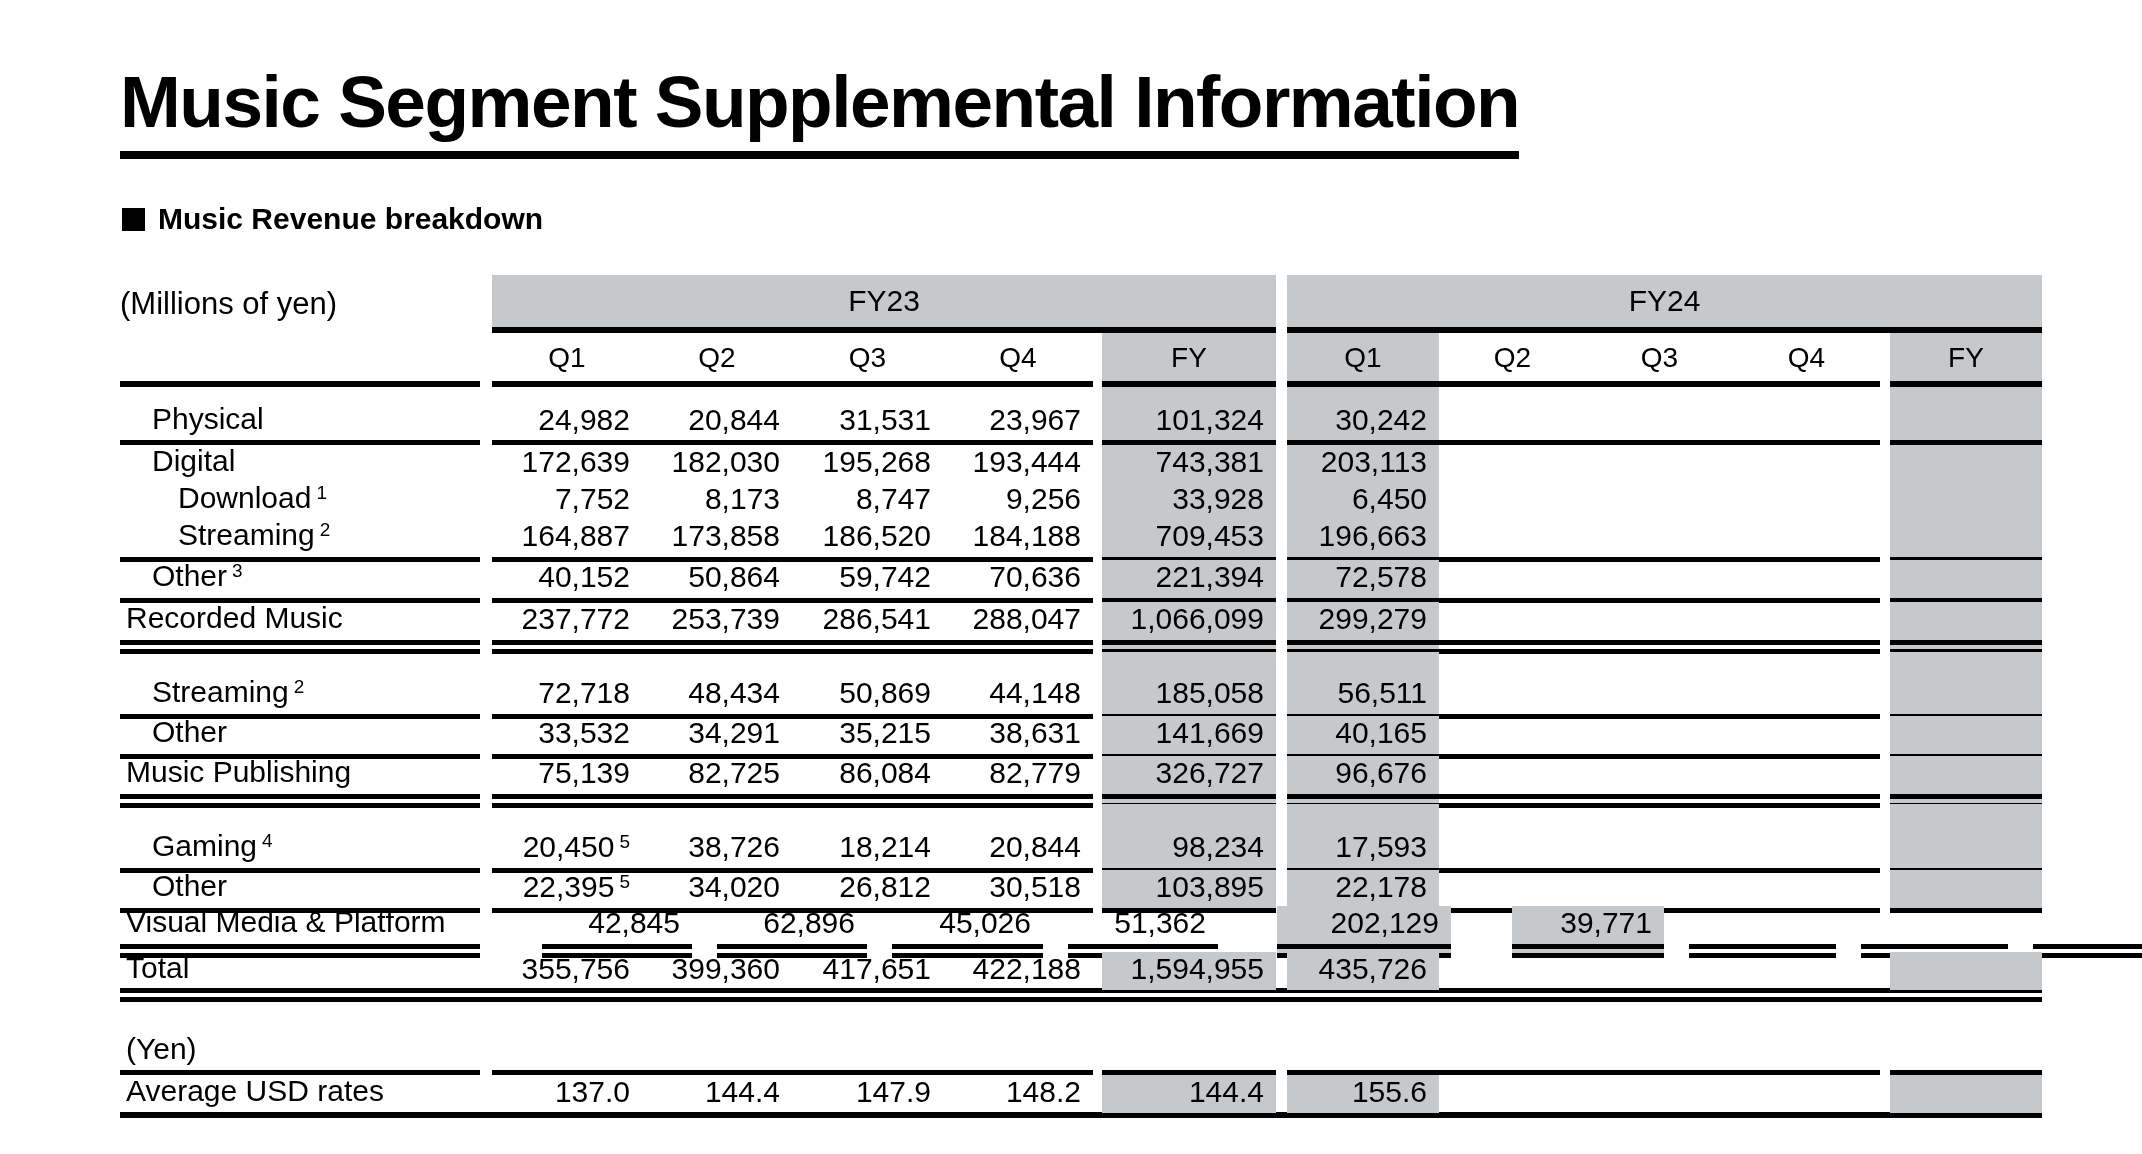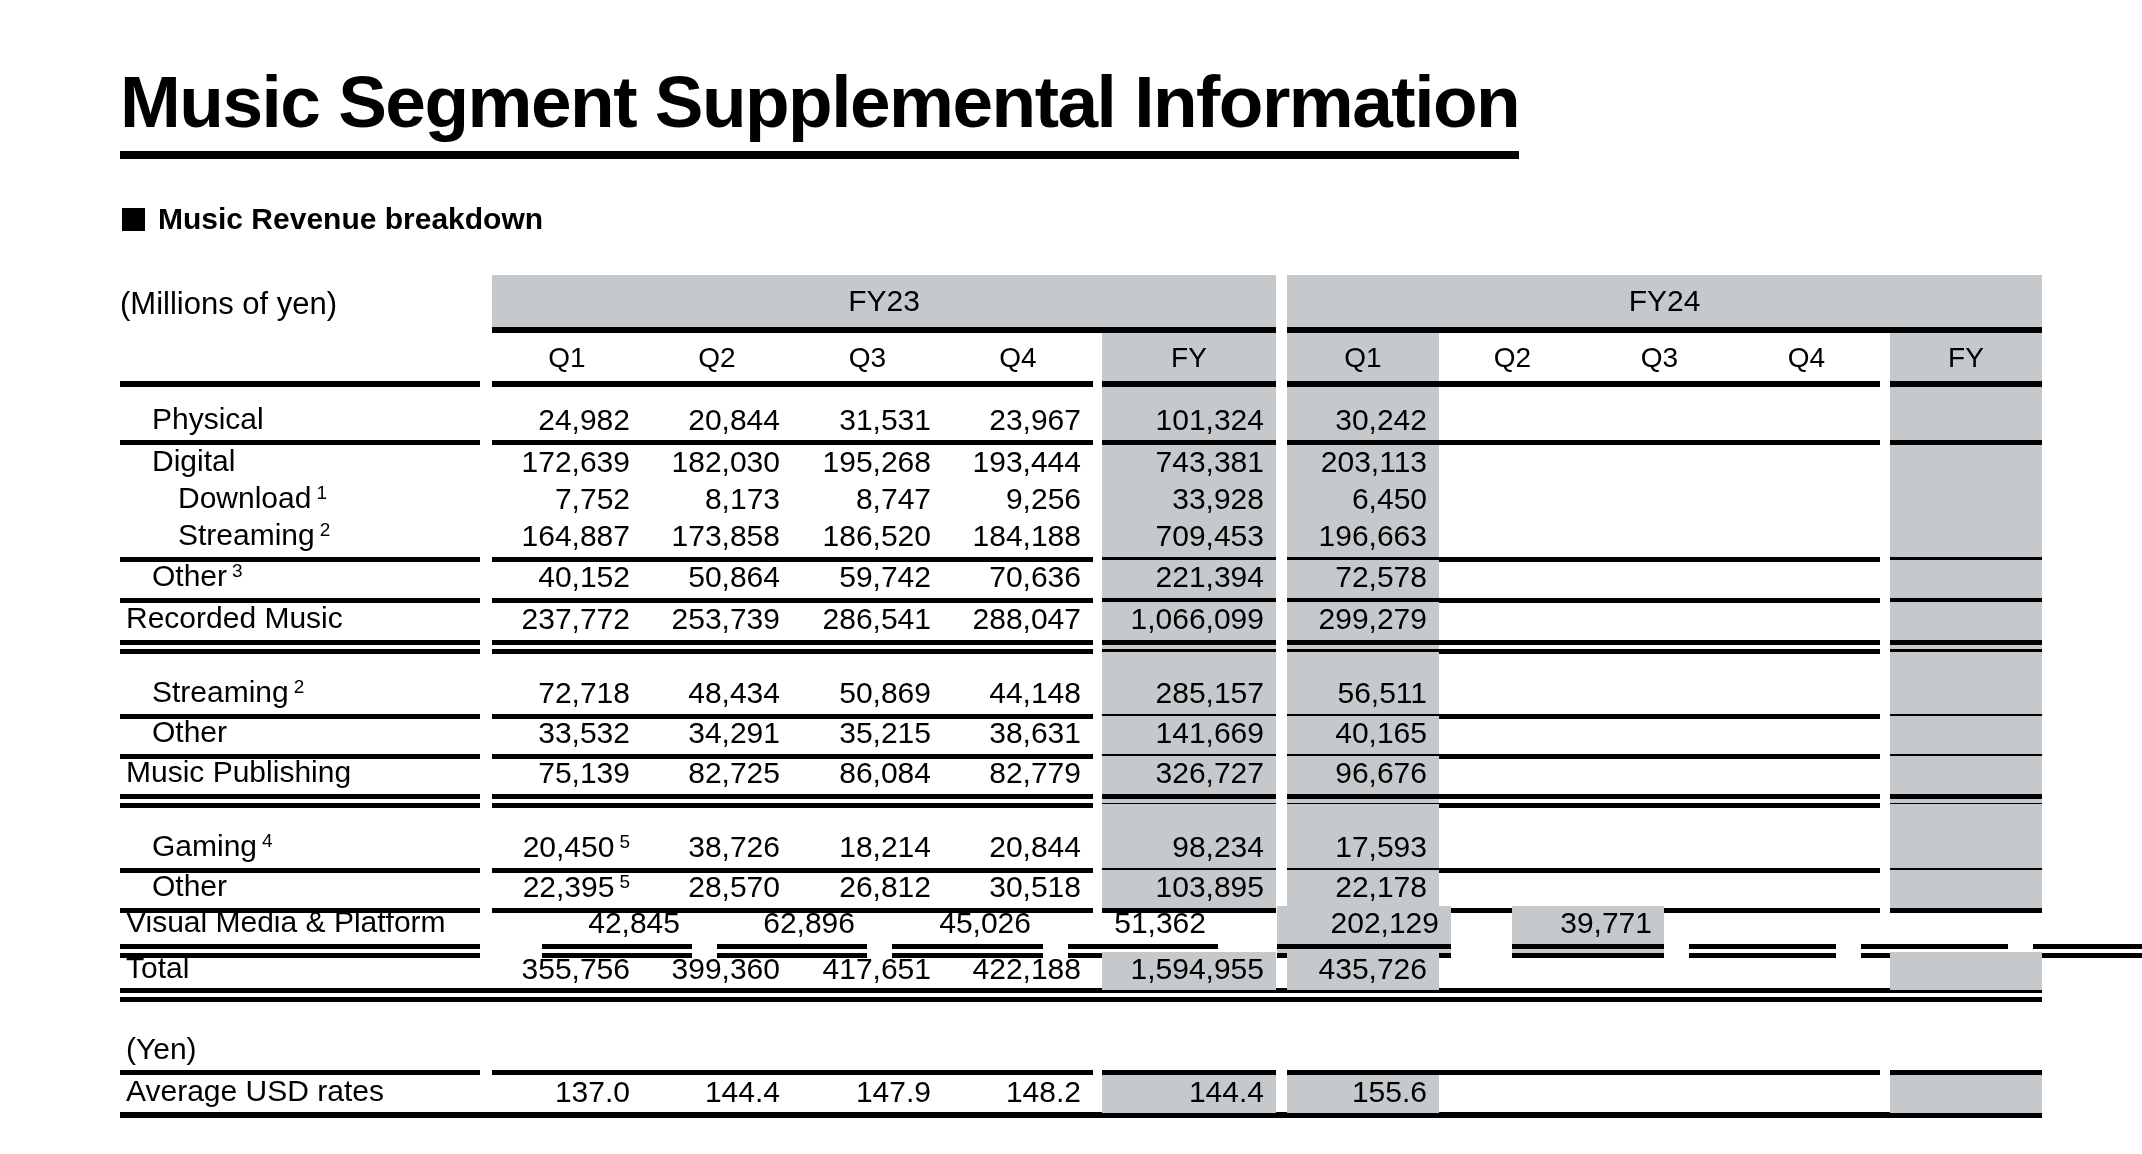--- a/index.html
+++ b/index.html
@@ -332,21 +332,21 @@
       <div class="c num bs" style="grid-column: 4;">
         <span>48,434</span>
       </div>
       <div class="c num bs" style="grid-column: 5;">
         <span>50,869</span>
       </div>
       <div class="c num bs" style="grid-column: 6;">
         <span>44,148</span>
       </div>
       <div class="c num g bs" style="grid-column: 8;">
-        <span>285,157</span>
+        <span>185,058</span>
       </div>
       <div class="c num g bs" style="grid-column: 10;">
         <span>56,511</span>
       </div>
       <div class="c num bs" style="grid-column: 11;">
         <span></span>
       </div>
       <div class="c num bs" style="grid-column: 12;">
         <span></span>
       </div>
@@ -471,21 +471,21 @@
     </div>
     <div class="row" style="height: 36px;">
       <div class="c lab ind1 bs" style="grid-column: 1;">
         <span>Other</span>
       </div>
       <div class="c num bs" style="grid-column: 3;">
         <span>22,395</span>
         <span class="sup">5</span>
       </div>
       <div class="c num bs" style="grid-column: 4;">
-        <span>28,570</span>
+        <span>34,020</span>
       </div>
       <div class="c num bs" style="grid-column: 5;">
         <span>26,812</span>
       </div>
       <div class="c num bs" style="grid-column: 6;">
         <span>30,518</span>
       </div>
       <div class="c num g bs" style="grid-column: 8;">
         <span>103,895</span>
       </div>

